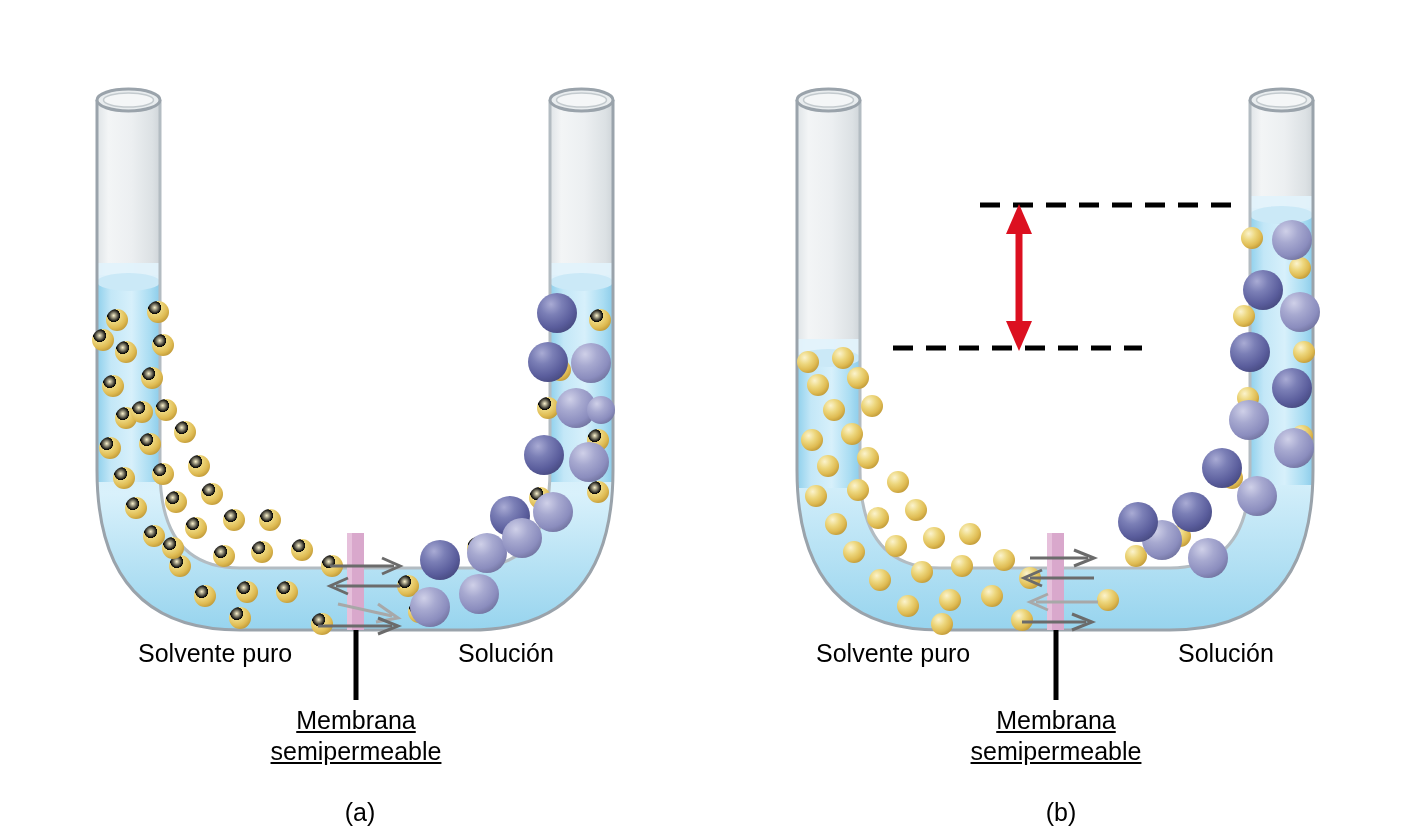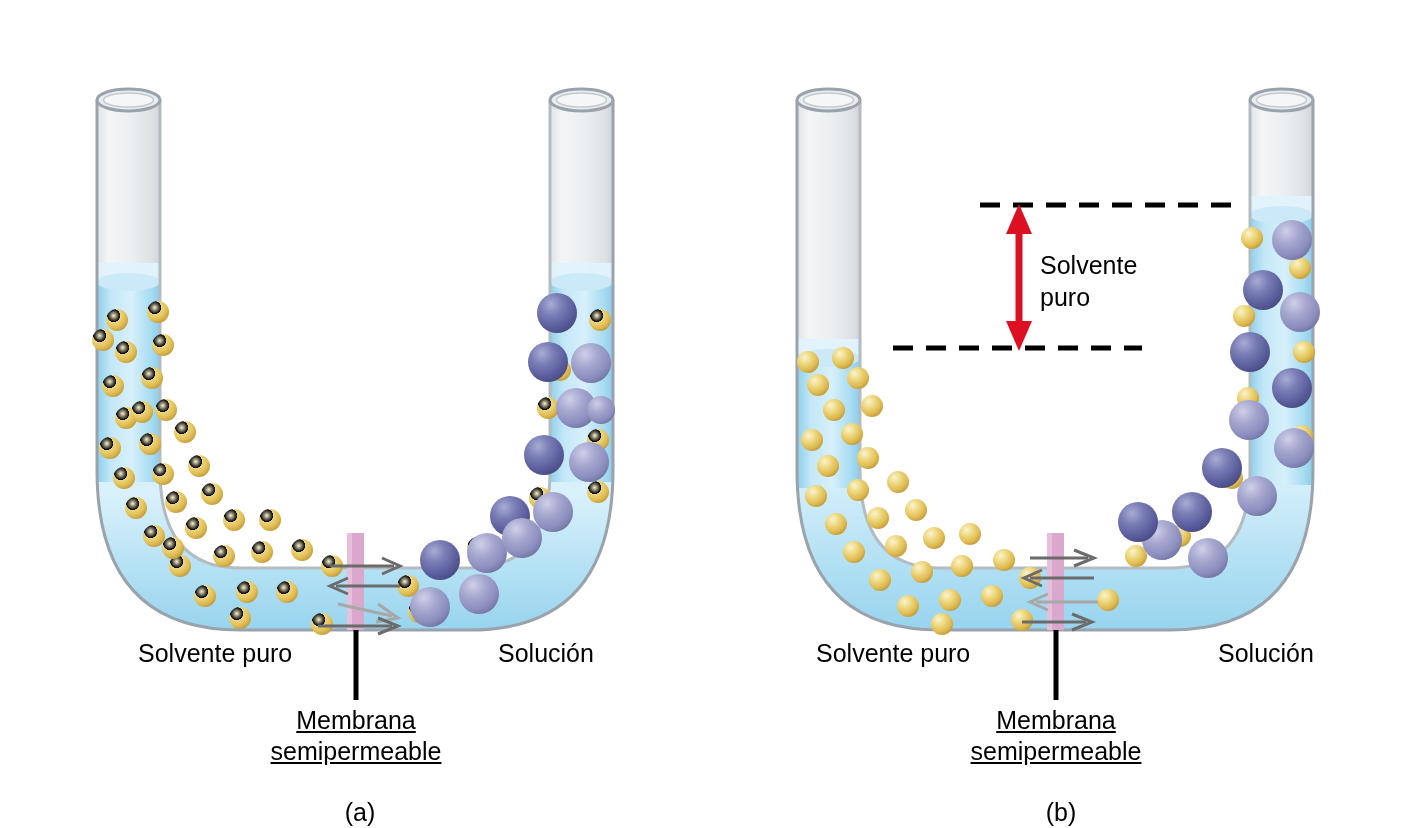--- a/index.html
+++ b/index.html
@@ -39,21 +39,21 @@
 
   .label {
     position: absolute;
     color: #000000;
     font-size: 25px;
     line-height: 31px;
     white-space: pre-line;
     font-family: "Liberation Sans", sans-serif;
   }
   .label-left-solvent { text-align: left; }
-  .label-right-solution { text-align: left; margin-left: 40px; }
+  .label-right-solution { text-align: left; }
   .label-membrane {
     text-align: center;
     width: 280px;
     text-decoration: underline;
   }
   .label-caption {
     font-size: 25px;
     text-align: center;
     width: 120px;
   }
@@ -400,22 +400,20 @@
       <line x1="268" y1="205" x2="526" y2="205" stroke="#000000" stroke-width="5" stroke-dasharray="20 13"></line>
       <line x1="181" y1="348" x2="430" y2="348" stroke="#000000" stroke-width="5" stroke-dasharray="20 13"></line>
 
       <g>
         <line x1="307" y1="222" x2="307" y2="333" stroke="#dc1020" stroke-width="7"></line>
         <polygon points="307,204 294,234 320,234" fill="#dc1020"></polygon>
         <polygon points="307,351 294,321 320,321" fill="#dc1020"></polygon>
       </g>
     </svg>
 
-    <div class="label label-pressure" style="left:328px; top:249px;">Solvente
-puro</div>
     <div class="label label-left-solvent" style="left:104px; top:638px;">Solvente puro</div>
     <div class="label label-right-solution" style="left:466px; top:638px;">Solución</div>
     <div class="label label-membrane" style="left:204px; top:705px;">Membrana
 semipermeable</div>
     <div class="label label-caption" style="left:289px; top:797px;">(b)</div>
   </div>
 
 </div>
 
 </body></html>

